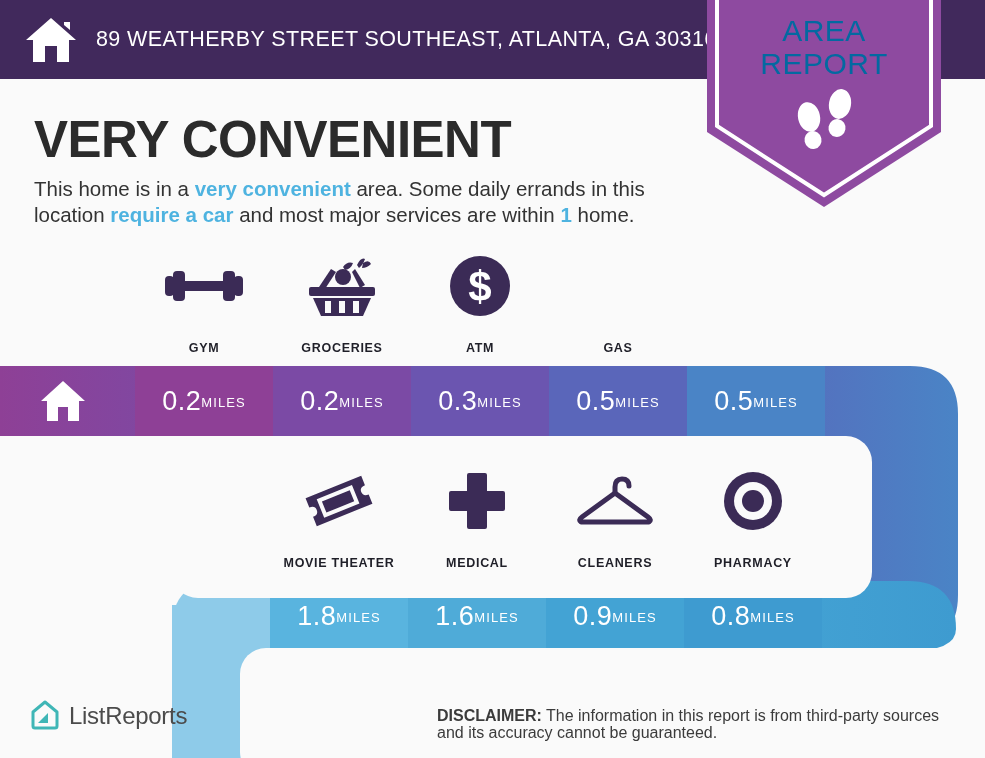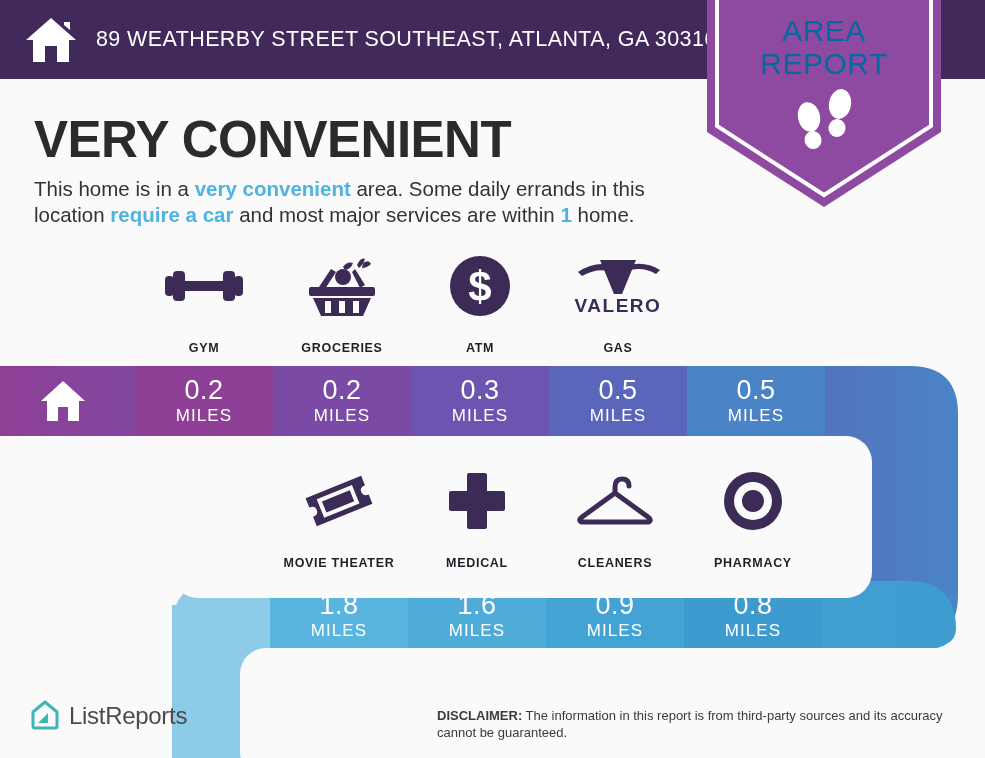--- a/index.html
+++ b/index.html
@@ -94,26 +94,26 @@
 
   
   #snake { position: absolute; left: 0; top: 355px; width: 985px; height: 403px; z-index: 5; }
 
   
   .dist-row { position: absolute; display: flex; z-index: 12; pointer-events: none; }
   #dist-row-1 { left: 135px; top: 366px; height: 70px; }
   #dist-row-2 { left: 270px; top: 581px; height: 70px; }
   .dist-cell {
     width: 138px; height: 70px;
-    display: flex; flex-direction: column;
+    display: flex; flex-direction: row;
     align-items: center; justify-content: center;
     color: #ffffff;
   }
   .dist-value { font-size: 27px; line-height: 28px; font-weight: 400; letter-spacing: 0.5px; }
-  .dist-unit { font-size: 17px; letter-spacing: 1.1px; margin-top: 2px; }
+  .dist-unit { font-size: 13px; letter-spacing: 1.1px; margin-top: 2px; }
 
   
   #band-home-icon {
     position: absolute; left: 40px; top: 380px;
     width: 46px; height: 42px; z-index: 14;
   }
 
   
   #logo {
     position: absolute; left: 30px; top: 700px;
@@ -121,21 +121,21 @@
   }
   #logo-text {
     margin-left: 9px;
     font-size: 24px;
     color: #4b4b4b;
     letter-spacing: -0.3px;
   }
   #disclaimer {
     position: absolute; left: 437px; top: 707px;
     width: 520px;
-    font-size: 13px;
+    font-size: 16px;
     line-height: 17px;
     color: #3b3b3b;
     z-index: 25;
   }
   #disclaimer b { font-weight: bold; }
 </style>
 </head>
 <body>
 
 <div id="page">
@@ -277,30 +277,20 @@
       <div class="icon-art">
         <svg width="62" height="62" viewBox="0 0 62 62">
           <circle cx="31" cy="31" r="30" fill="#3b2b56"></circle>
           <text x="31" y="46" text-anchor="middle" font-family="'Liberation Sans', sans-serif" font-size="42" font-weight="bold" fill="#ffffff">$</text>
         </svg>
       </div>
       <div class="icon-label">ATM</div>
     </div>
 
     <div class="icon-cell">
-      <div class="icon-art">
-        <svg width="96" height="60" viewBox="0 0 96 60">
-          <g fill="#3b2b56">
-            <path d="M30 4 L66 4 L52 38 L44 38 Z"></path>
-            <path d="M8 16 Q26 4 44 10 L42 16 Q28 11 12 20 Z"></path>
-            <path d="M56 10 Q74 4 90 14 L86 18 Q72 10 57 15 Z"></path>
-            <text x="48" y="56" text-anchor="middle" font-family="'Liberation Sans', sans-serif" font-size="19" font-weight="bold" letter-spacing="1.5" fill="#3b2b56">VALERO</text>
-          </g>
-        </svg>
-      </div>
       <div class="icon-label">GAS</div>
     </div>
   </div>
 
   <div class="dist-row" id="dist-row-1">
     <div class="dist-cell">
       <div class="dist-value">0.2</div>
       <div class="dist-unit">MILES</div>
     </div>
     <div class="dist-cell">

